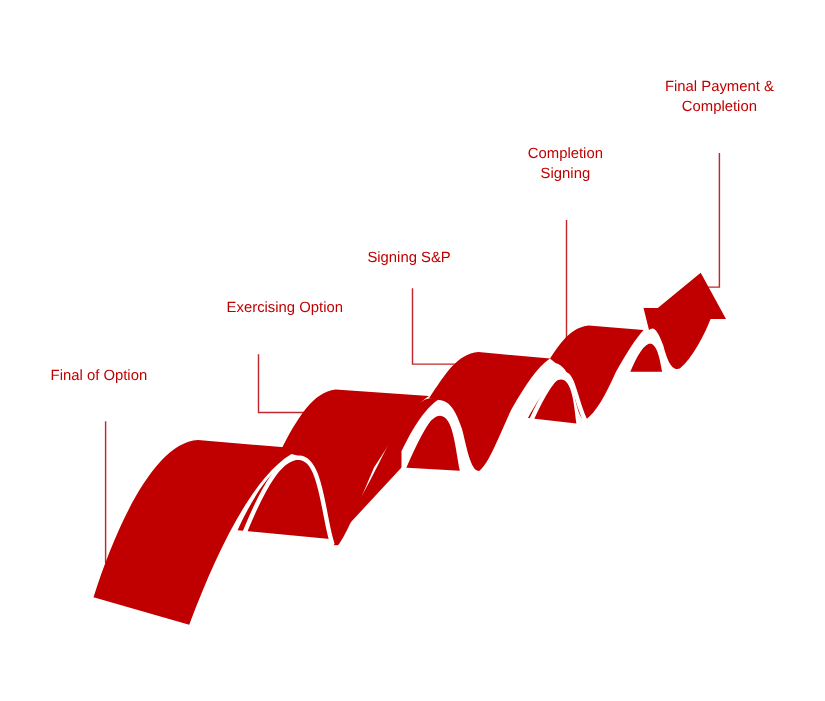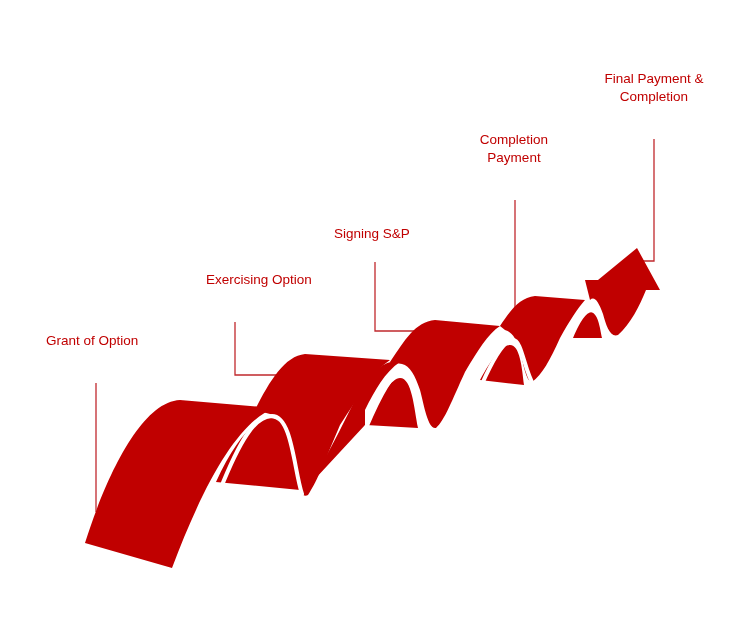--- a/index.html
+++ b/index.html
@@ -45,29 +45,29 @@
     </g>
 
     <g stroke="#ffffff" stroke-width="4" fill="none" stroke-linecap="round">
       <path d="M220 490 C240 440 255 416 272 416 C292 416 294 470 302 494"></path>
       <path d="M366 428 C380 395 392 372 402 372 C415 372 418 410 430 430"></path>
       <path d="M482 384 C495 355 505 340 513 340 C522 340 524 370 534 386"></path>
       <path d="M570 340 C578 320 585 310 592 310 C600 310 602 326 608 338"></path>
     </g>
   </svg>
 
-  <div class="label" style="left:46px; top:332px;">Grant of Option</div>
+  <div class="label" style="left:46px; top:332px;">Final of Option</div>
 
   <div class="label" style="left:178px; top:271px;padding-left:28px;">Exercising Option</div>
 
   <div class="label" style="left:334px; top:225px;">Signing S&amp;P</div>
 
   <div class="label" style="left:471px; top:131px; width:86px;">
     <div>Completion</div>
-    <div>Payment</div>
+    <div>Signing</div>
   </div>
 
   <div class="label" style="left:596px; top:70px; width:116px;">
     <div>Final Payment &amp;</div>
     <div>Completion</div>
   </div>
 
 </div>
 
 </body></html>

